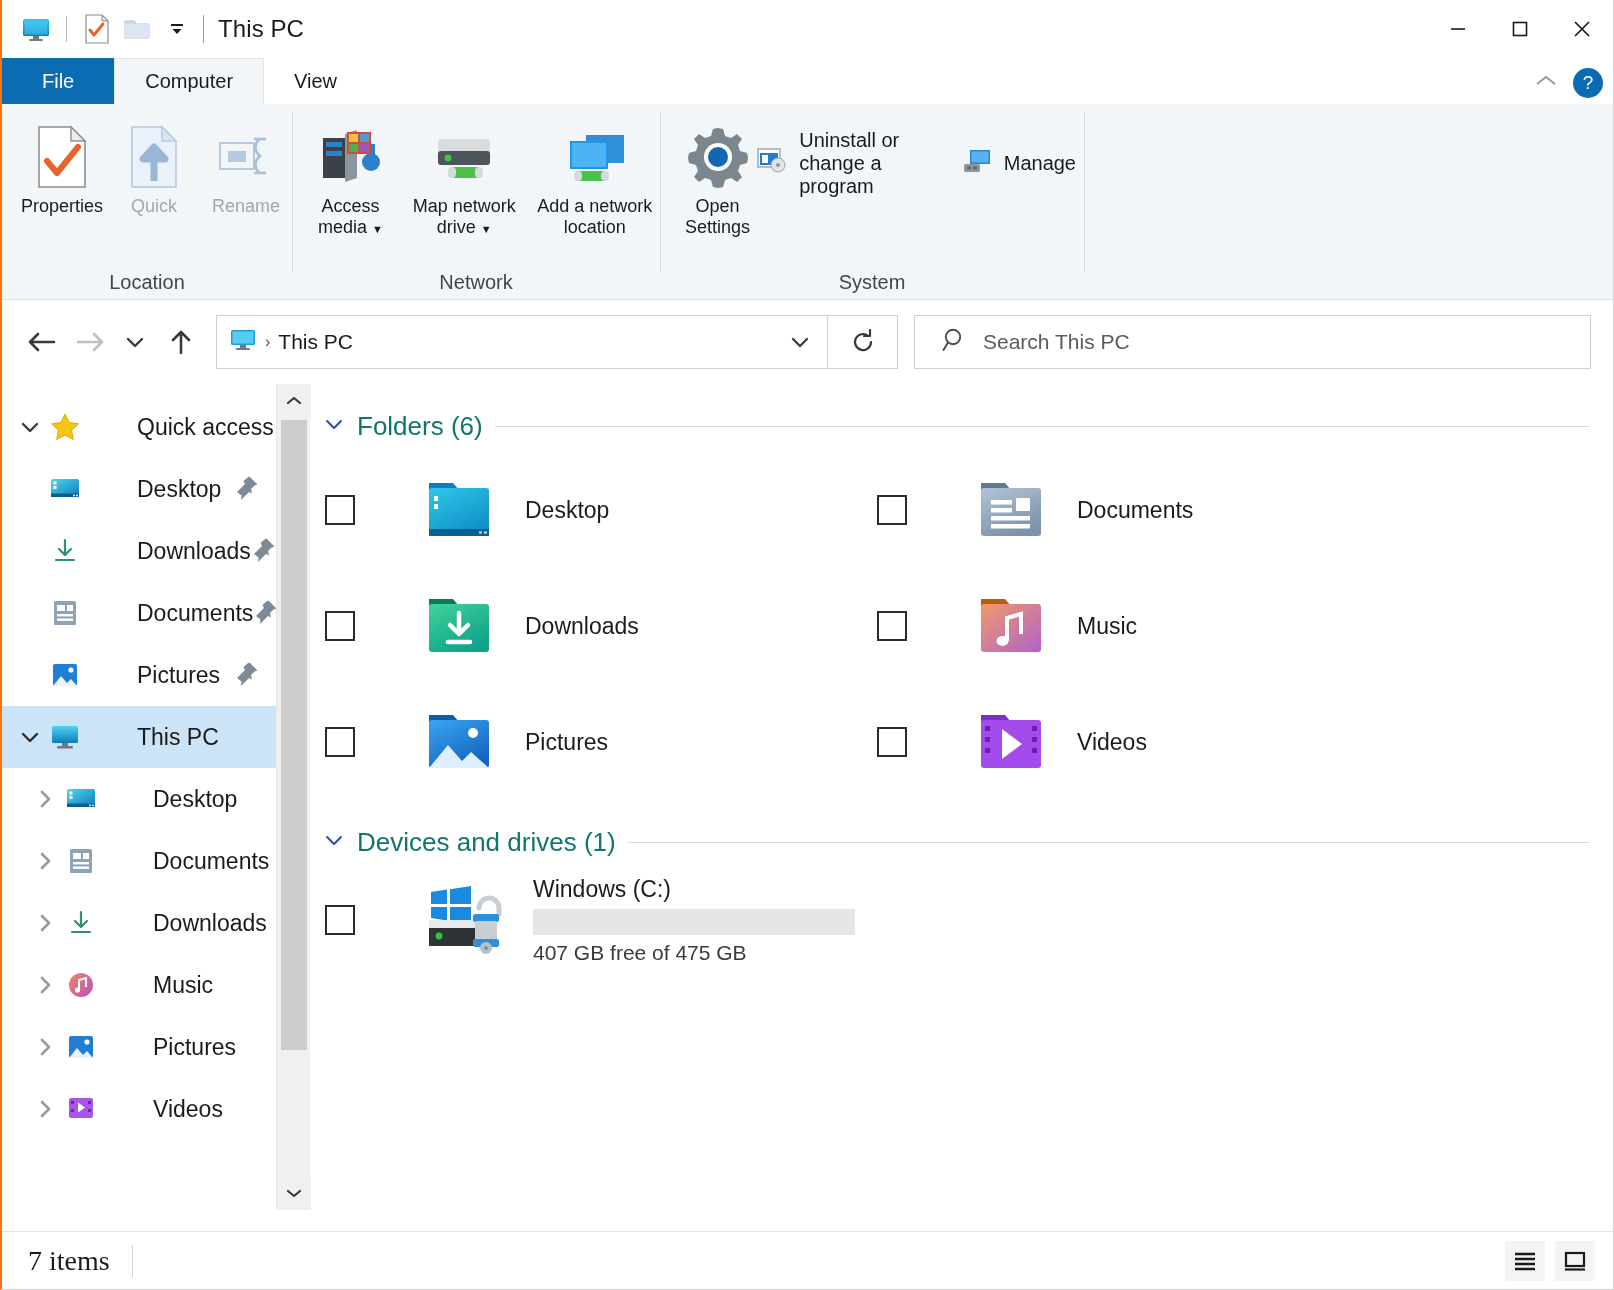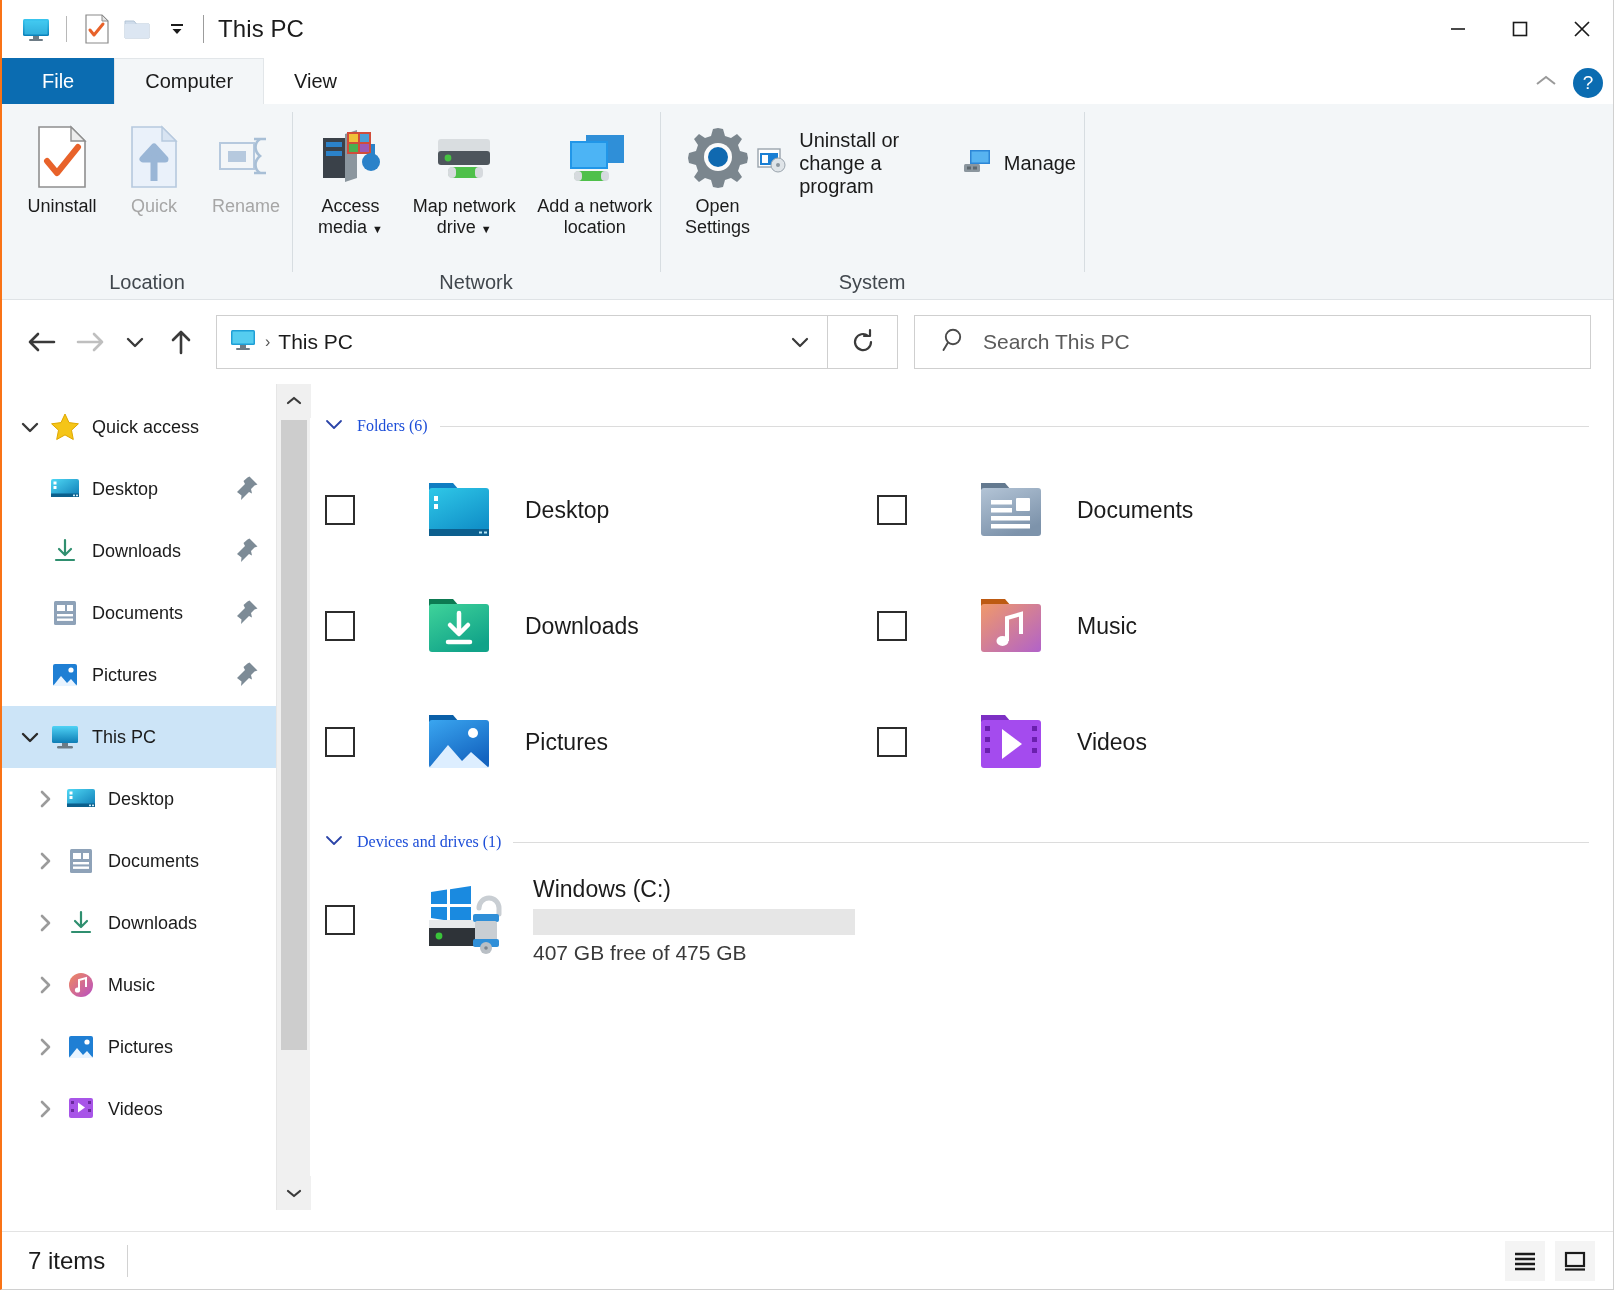--- a/index.html
+++ b/index.html
@@ -207,21 +207,21 @@
   }
   .navrow.selected { background: #cce4f7; }
   .chev {
     width: 36px; display: flex; align-items: center; justify-content: center;
     flex: 0 0 36px;
   }
   .navrow .nicon {
     width: 34px; display: flex; align-items: center; justify-content: center;
     flex: 0 0 34px; margin-right: 10px;
   }
-  .navrow .ntext { font-size: 18px; color: #1b1b1b; white-space: nowrap; }
+  .navrow .ntext { font-size: 23px; color: #1b1b1b; white-space: nowrap; margin-left: 45px; }
   .navrow .pin { margin-left: auto; }
   .lvl0 { padding-left: 10px; }
   .lvl1 { padding-left: 46px; }
   .lvl1b { padding-left: 26px; }
 
   .vscroll {
     position: absolute;
     left: 274px; top: 0;
     width: 34px; height: 826px;
     background: #f0f0f0;
@@ -248,21 +248,21 @@
     overflow: hidden;
   }
   .section-head {
     display: flex; align-items: center;
     gap: 12px;
     padding: 0 24px 0 12px;
     height: 40px;
     cursor: default;
   }
   .section-title {
-    font-size: 16px; color: #1d4ed8; white-space: nowrap; font-family: Liberation Serif, serif;
+    font-size: 26px; color: #0f766e; white-space: nowrap;
   }
   .section-line { flex: 1; height: 1px; background: #dcdcdc; }
 
   .grid {
     display: grid;
     grid-template-columns: 552px 1fr;
     padding-top: 6px;
   }
   .tile {
     display: flex; align-items: center;
@@ -308,21 +308,21 @@
   
   .statusbar {
     position: absolute;
     left: 0; right: 0; bottom: 0;
     height: 58px;
     border-top: 1px solid #e3e3e3;
     display: flex; align-items: center;
     background: #ffffff;
     padding: 0 18px 0 26px;
   }
-  .status-text { font-size: 24px; color: #1b1b1b; }
+  .status-text { font-size: 28px; color: #1b1b1b; font-family: Liberation Serif, serif; }
   .status-sep { width: 1px; height: 32px; background: #d2d2d2; margin-left: 22px; }
   .view-btns { margin-left: auto; display: flex; gap: 10px; }
   .view-btn {
     width: 40px; height: 40px;
     display: flex; align-items: center; justify-content: center;
     background: #f4f4f4;
   }
 </style>
 </head>
 <body>
@@ -407,21 +407,21 @@
     <div class="rgroup" style="width:290px">
       <div class="rgroup-body">
         <div class="rbtn" style="margin-left:14px">
           <div class="glyph">
             <svg width="54" height="64" viewBox="0 0 54 64">
               <path d="M4 2h32l14 14v46H4z" fill="#fff" stroke="#8f8f8f" stroke-width="1.6"></path>
               <path d="M36 2l14 14H36z" fill="#ededed" stroke="#8f8f8f" stroke-width="1.4"></path>
               <path d="M12 36l10 12 21-26" fill="none" stroke="#e8622a" stroke-width="6" stroke-linecap="round" stroke-linejoin="round"></path>
             </svg>
           </div>
-          <div class="lbl">Uninstall</div>
+          <div class="lbl">Properties</div>
         </div>
         <div class="rbtn disabled">
           <div class="glyph">
             <svg width="52" height="64" viewBox="0 0 52 64">
               <path d="M4 2h30l14 14v46H4z" fill="#eaf1fa" stroke="#b6c9de" stroke-width="1.6"></path>
               <path d="M34 2l14 14H34z" fill="#d8e4f2" stroke="#b6c9de" stroke-width="1.4"></path>
               <path d="M26 56V32M26 22l-11 12h22z" fill="#9ab6d6" stroke="#9ab6d6" stroke-width="7" stroke-linejoin="round"></path>
             </svg>
           </div>
           <div class="lbl">Quick</div>

